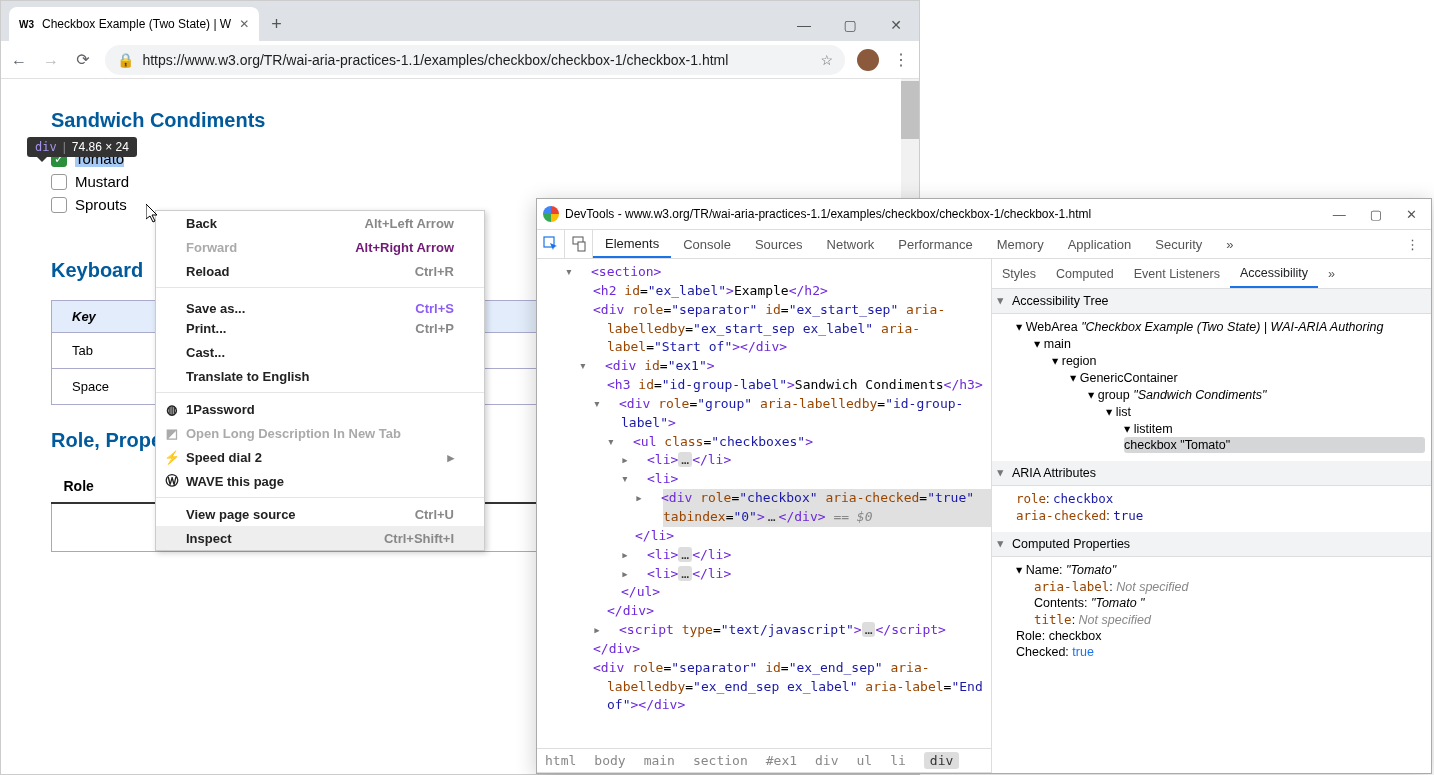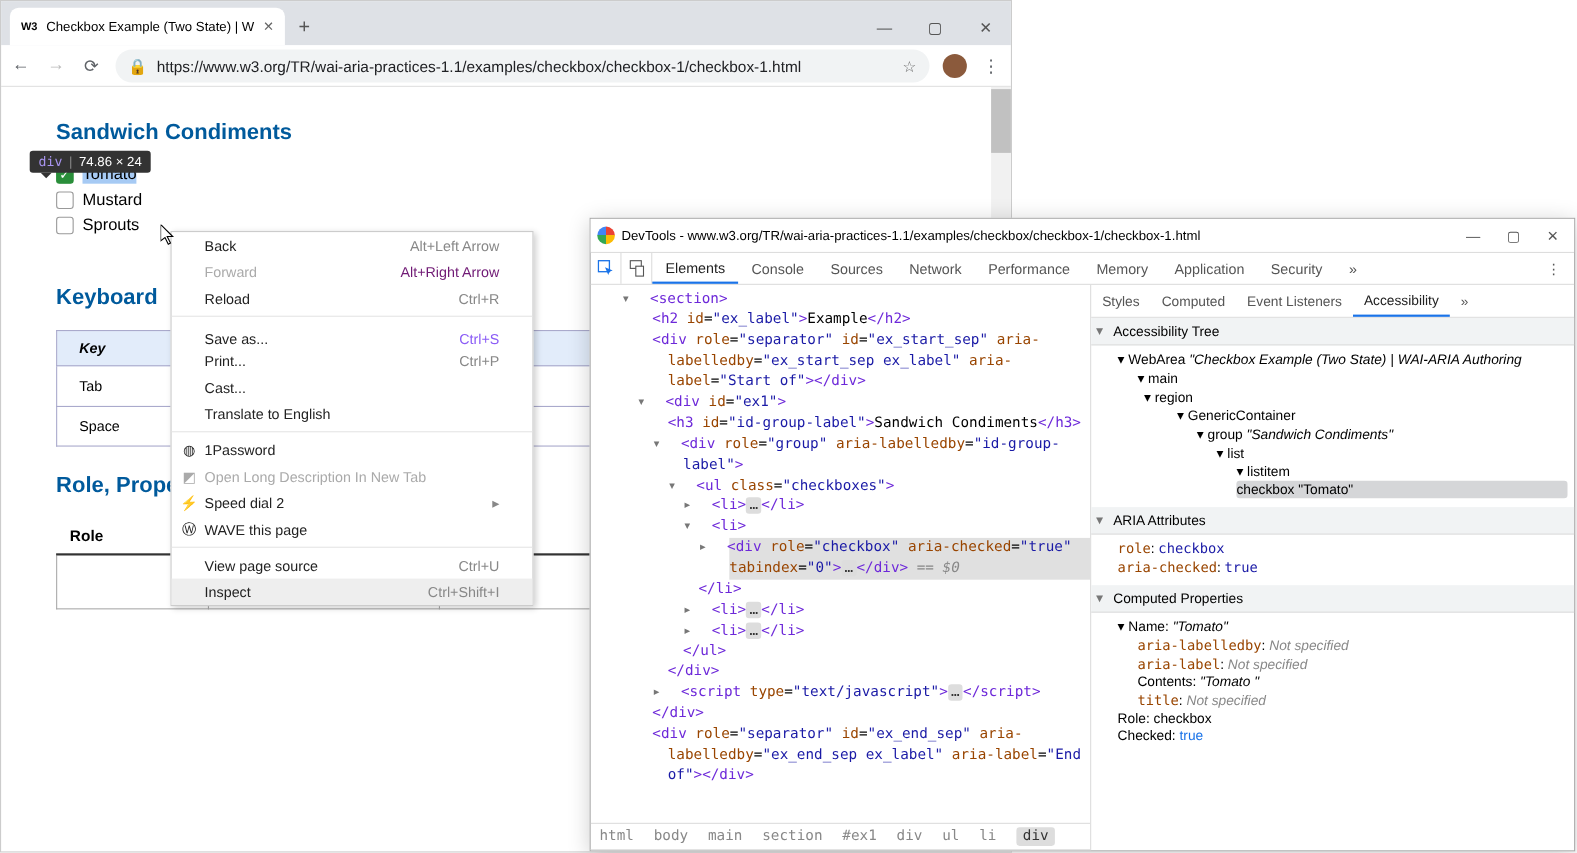--- a/index.html
+++ b/index.html
@@ -18,21 +18,21 @@
 .content-h2 { color: #005a9c; font-weight: 600; font-size: 20px; margin: 10px 0 18px; }
 .element-tooltip { position: absolute; background: #333; color: #fff; font-size: 12px; padding: 3px 8px; border-radius: 3px; display: flex; gap: 6px; }
 .element-tooltip .tag { color: #a894ef; font-family: monospace; }
 .element-tooltip::after { content: ""; position: absolute; bottom: -5px; left: 10px; border-width: 5px 5px 0; border-style: solid; border-color: #333 transparent transparent; }
 .cb-list { list-style: none; margin-top: 14px; }
 .cb-item { display: flex; align-items: center; gap: 8px; margin: 6px 0; font-size: 15px; }
 .cb-box { width: 16px; height: 16px; border: 1.5px solid #999; border-radius: 3px; display: inline-flex; align-items: center; justify-content: center; }
 .cb-box.checked { background: #2a8e3a; border-color: #2a8e3a; color: #fff; font-size: 12px; }
 .hl { background: #a6caf4; }
 .ctx-menu { position: absolute; background: #fff; border: 1px solid #ccc; box-shadow: 2px 2px 6px rgba(0,0,0,.2); width: 330px; font-size: 13px; }
-.ctx-row { height: 24px; display: flex; align-items: center; padding: 0 30px; justify-content: space-between; color: #222; }
+.ctx-row { height: 24px; display: flex; align-items: center; padding: 0 30px; justify-content: space-between; color: #222; font-weight: bold; }
 .ctx-row.disabled { color: #aaa; }
 .ctx-row.sel { background: #eee; }
 .ctx-sep { height: 1px; background: #e5e5e5; margin: 4px 0; }
 .ctx-icon { position: absolute; left: 8px; width: 16px; text-align: center; }
 .kbd-table { border: 1px solid #95a5cc; border-collapse: collapse; width: 100%; margin-top: 6px; }
 .kbd-table th { background: #e2ecfa; font-style: italic; font-weight: 600; text-align: left; padding: 8px 20px; border: 1px solid #aac; }
 .kbd-table td { padding: 10px 20px; border: 1px solid #aac; vertical-align: top; }
 .attr-table { border-collapse: collapse; width: 100%; margin-top: 12px; }
 .attr-table th { text-align: left; padding: 8px 12px; border-bottom: 2px solid #333; font-size: 14px; }
 .attr-table td { padding: 16px 12px; border: 1px solid #aaa; }
@@ -318,38 +318,37 @@
           <div class="side-tab">Computed</div>
           <div class="side-tab">Event Listeners</div>
           <div class="side-tab active">Accessibility</div>
           <div class="side-tab">»</div>
         </div>
       <div class="side-section-hdr">Accessibility Tree</div>
       <div class="side-body">
         <div class="tree-row">▾ <span>WebArea</span> <span class="italic">"Checkbox Example (Two State) | WAI-ARIA Authoring</span></div>
         <div id="a11y-nodes">
             <div class="tree-row" style="margin-left: 18px;">▾ main</div>
-            <div class="tree-row" style="margin-left: 24px;">▾ region</div>
+            <div class="tree-row" style="margin-left: 36px;">▾ region</div>
             <div class="tree-row" style="margin-left: 54px;">▾ GenericContainer</div>
             <div class="tree-row" style="margin-left: 72px;">▾ group <span class="italic">"Sandwich Condiments"</span></div>
             <div class="tree-row" style="margin-left: 90px;">▾ list</div>
             <div class="tree-row" style="margin-left: 108px;">▾ listitem</div>
           </div>
         <div class="tree-row sel" style="margin-left:108px;"><span>checkbox "Tomato"</span></div>
       </div>
       <div class="side-section-hdr">ARIA Attributes</div>
       <div class="side-body" id="aria-body">
           <div class="tree-row"><span class="aria-key">role</span>: <span class="aria-val">checkbox</span></div>
           <div class="tree-row"><span class="aria-key">aria-checked</span>: <span class="aria-val">true</span></div>
         </div>
       <div class="side-section-hdr">Computed Properties</div>
       <div class="side-body">
         <div class="tree-row">▾ <span>Name:</span> <span class="italic">"Tomato"</span></div>
         <div id="computed-sources" style="margin-left:18px;">
-            <div class="tree-row"><span class="aria-key">aria-labelledby</span>: <span class="notspec">Not specified</span></div>
             <div class="tree-row"><span class="aria-key">aria-label</span>: <span class="notspec">Not specified</span></div>
             <div class="tree-row">Contents: <span class="italic">"Tomato "</span></div>
             <div class="tree-row"><span class="aria-key">title</span>: <span class="notspec">Not specified</span></div>
           </div>
         <div class="tree-row">Role: checkbox</div>
         <div class="tree-row"><span>Checked:</span> <span style="color:#1a73e8;">true</span></div>
       </div>
     </div>
   </div>
 </div>

